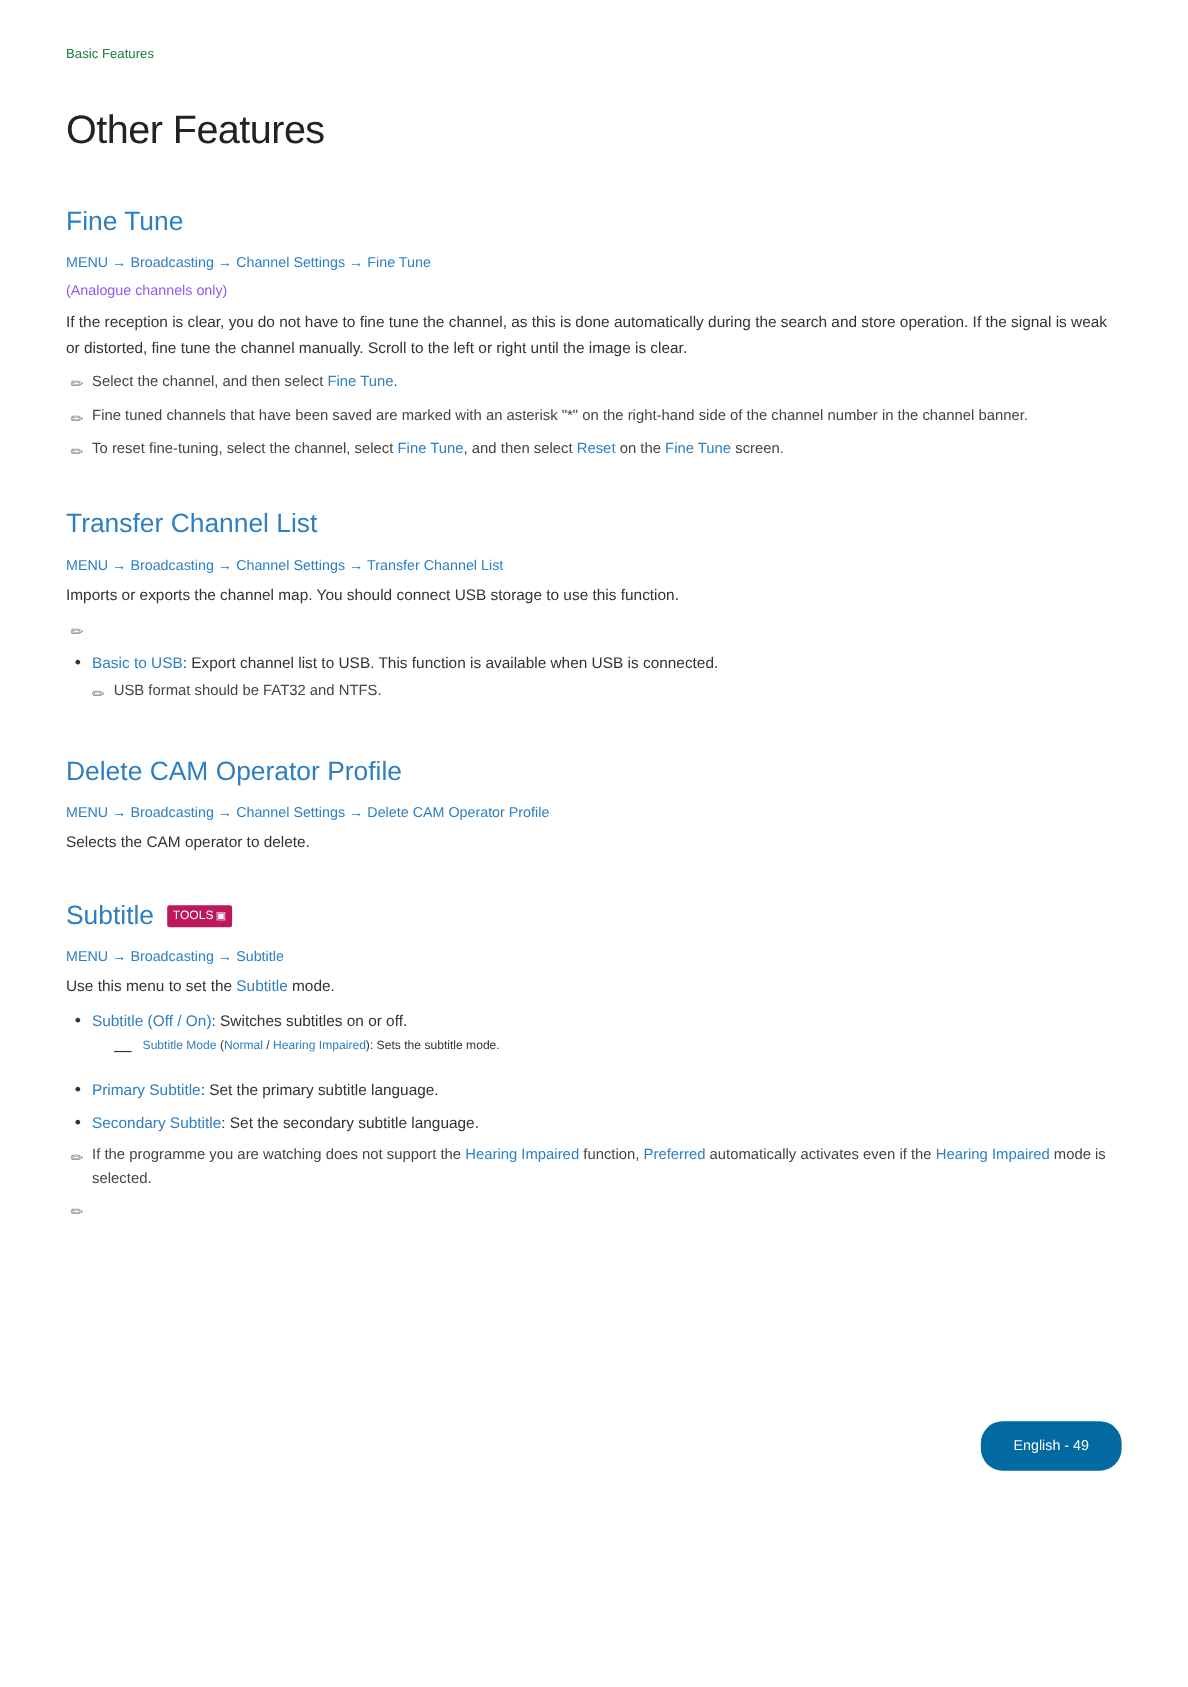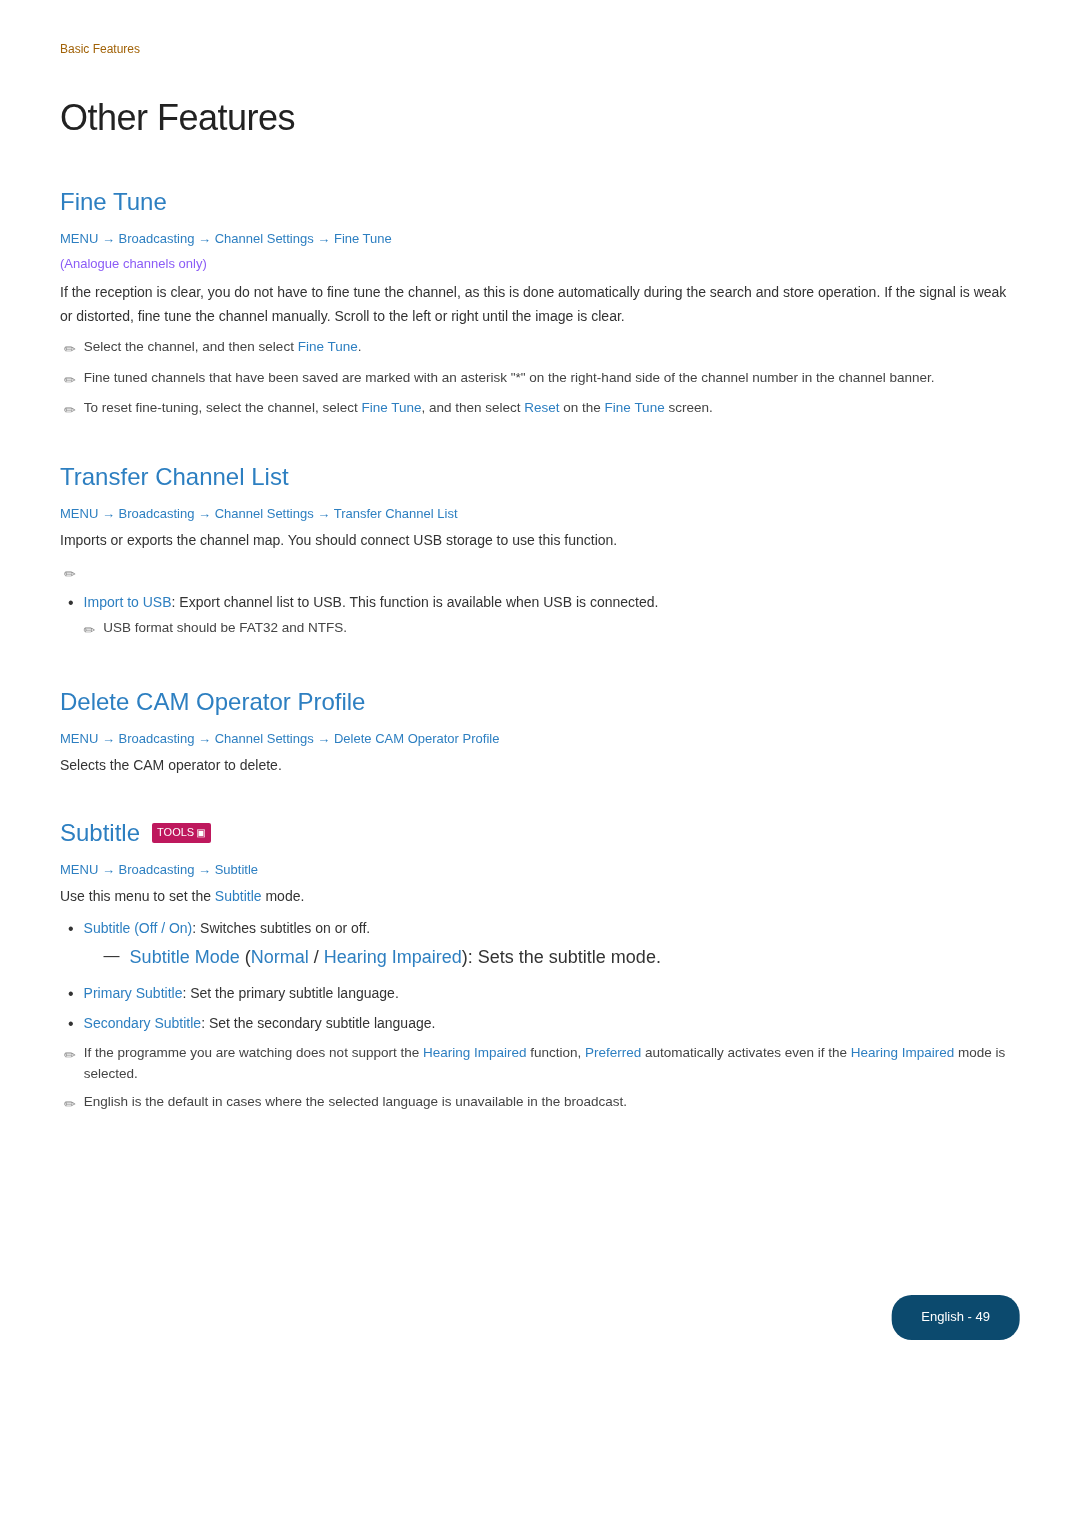--- a/index.html
+++ b/index.html
@@ -7,21 +7,21 @@
       font-family: 'Samsung Sans', Arial, sans-serif;
       background: #fff;
       color: #333;
       font-size: 14px;
       line-height: 1.6;
       padding: 40px 60px 60px 60px;
       max-width: 1080px;
     }
     .breadcrumb {
       font-size: 12px;
-      color: #a16207;
+      color: #15803d;
       margin-bottom: 30px;
     }
     h1.page-title {
       font-size: 36px;
       font-weight: 300;
       color: #222;
       margin-bottom: 36px;
       letter-spacing: -0.5px;
     }
     h2.section-title {
@@ -87,21 +87,21 @@
     }
     .sub-bullet-list {
       list-style: none;
       margin: 4px 0 4px 20px;
     }
     .sub-bullet-list li {
       display: flex;
       align-items: flex-start;
       gap: 10px;
       margin-bottom: 4px;
-      font-size: 18px;
+      font-size: 11px;
       color: #333;
     }
     .sub-bullet-list li::before {
       content: '—';
       color: #333;
       flex-shrink: 0;
       line-height: 1.6;
     }
     .highlight {
       color: #2d7fc1;
@@ -128,21 +128,21 @@
       gap: 8px;
       margin-bottom: 5px;
       font-size: 13.5px;
       color: #444;
       padding-left: 30px;
     }
     .footer {
       text-align: center;
       margin-top: 80px;
       padding: 12px 30px;
-      background: #0c4a6e;
+      background: #0369a1;
       color: #fff;
       font-size: 13px;
       border-radius: 20px;
       display: inline-block;
       position: relative;
       left: 50%;
       transform: translateX(-50%);
     }
   </style>
 </head>
@@ -194,21 +194,21 @@
 
 <div class="body-text">Imports or exports the channel map. You should connect USB storage to use this function.</div>
 
 <div class="pencil-item">
   <span class="pencil-icon">✏</span>
 </div>
 
 <ul class="bullet-list">
   <li>
     <span>
-      <span class="highlight">Import to USB</span>: Export channel list to USB. This function is available when USB is connected.
+      <span class="highlight">Basic to USB</span>: Export channel list to USB. This function is available when USB is connected.
       <div class="pencil-sub-item" style="padding-left:0; margin-top:4px;">
         <span class="pencil-icon">✏</span>
         <span>USB format should be FAT32 and NTFS.</span>
       </div>
     </span>
   </li>
 </ul>
 
 <h2 class="section-title">Delete CAM Operator Profile</h2>
 
@@ -263,18 +263,17 @@
   </li>
 </ul>
 
 <div class="pencil-item">
   <span class="pencil-icon">✏</span>
   <span>If the programme you are watching does not support the <span class="highlight">Hearing Impaired</span> function, <span class="highlight">Preferred</span> automatically activates even if the <span class="highlight">Hearing Impaired</span> mode is selected.</span>
 </div>
 
 <div class="pencil-item">
   <span class="pencil-icon">✏</span>
-  <span>English is the default in cases where the selected language is unavailable in the broadcast.</span>
 </div>
 
 <div style="text-align:center; margin-top:100px;">
   <div class="footer">English - 49</div>
 </div>
 
 </body></html>

